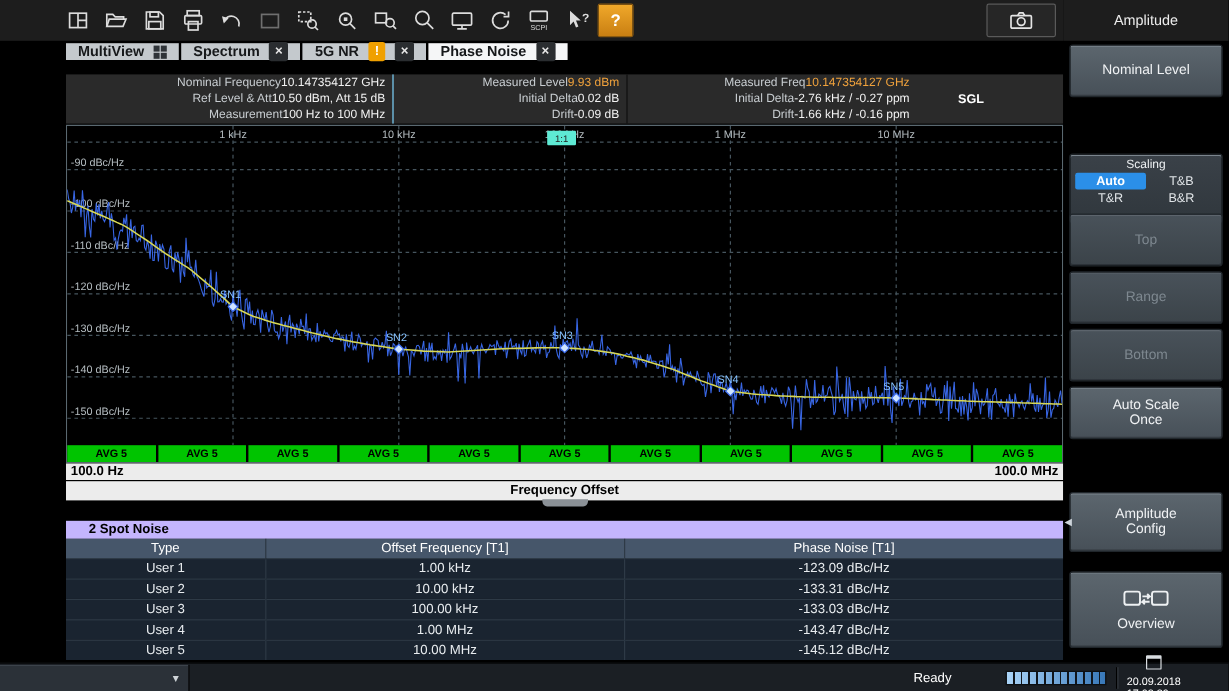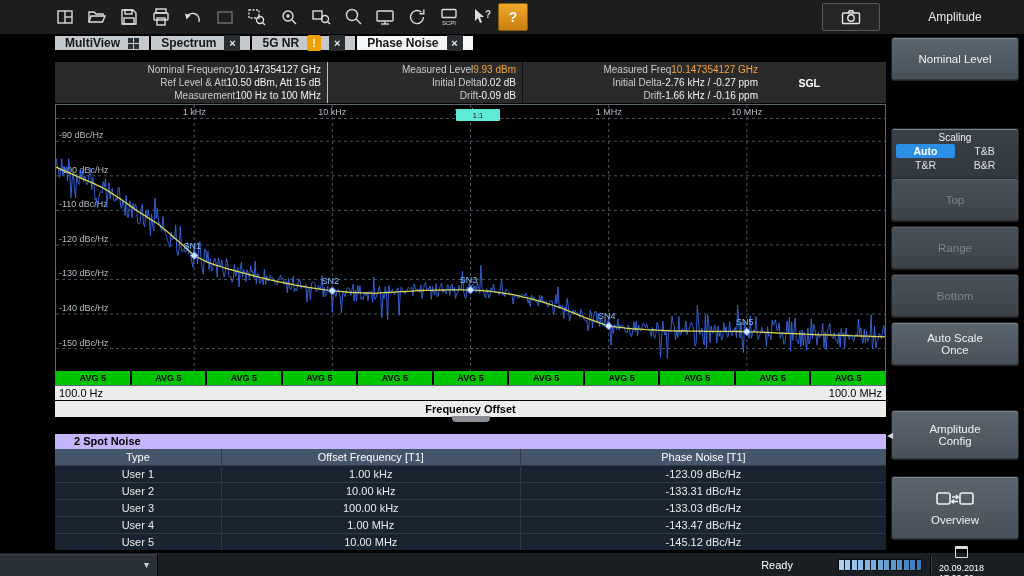--- a/index.html
+++ b/index.html
@@ -52,27 +52,27 @@
 
   
   .pn-window{position:absolute;left:55px;top:104px;width:831px;}
   .pn-titlebar{height:15px;background:#2c64a8;color:#fff;font-size:11px;display:flex;
                align-items:center;justify-content:space-between;padding:0 5px;}
   .pn-title{font-weight:600;}
   .pn-legend{display:flex;align-items:center;gap:5px;font-size:10px;color:#eef2f6;}
   .legend-dot{width:7px;height:7px;border-radius:50%;display:inline-block;}
   .plot-frame{position:relative;border:1px solid #5a6870;background:#000;}
   .plot-frame svg{display:block;background:#000;}
-  .zoom-badge{position:absolute;left:400px;top:4px;width:44px;height:12px;background:#5eead4;
+  .zoom-badge{position:absolute;left:400px;top:4px;width:24px;height:12px;background:#5eead4;
               color:#222;font-size:8px;display:flex;align-items:center;justify-content:center;border-radius:1px;}
   .avg-row{display:flex;gap:2px;height:14px;background:#000;}
   .avg-seg{flex:1;background:#00c400;color:#000;font-size:9px;font-weight:700;
            text-align:center;line-height:14px;overflow:hidden;}
   .scale-row{height:14px;background:#ececec;color:#000;font-size:11px;display:flex;
-             justify-content:space-between;align-items:center;padding:0 4px;font-weight:400;}
+             justify-content:space-between;align-items:center;padding:0 4px;font-weight:700;}
   .fo-row{position:relative;height:16px;background:#ececec;color:#000;font-size:11px;
           text-align:center;line-height:16px;margin-top:1px;font-weight:600;}
   .fo-handle{position:absolute;left:50%;bottom:-5px;transform:translateX(-50%);
              width:38px;height:6px;background:#8a9096;border-radius:0 0 4px 4px;}
 
   
   .sn-window{position:absolute;left:55px;top:434px;width:831px;}
   .sn-title{height:15px;background:#c4b5fd;color:#000;font-size:11px;line-height:15px;
             padding-left:19px;font-weight:600;}
   table.sn{width:100%;border-collapse:collapse;table-layout:fixed;}

